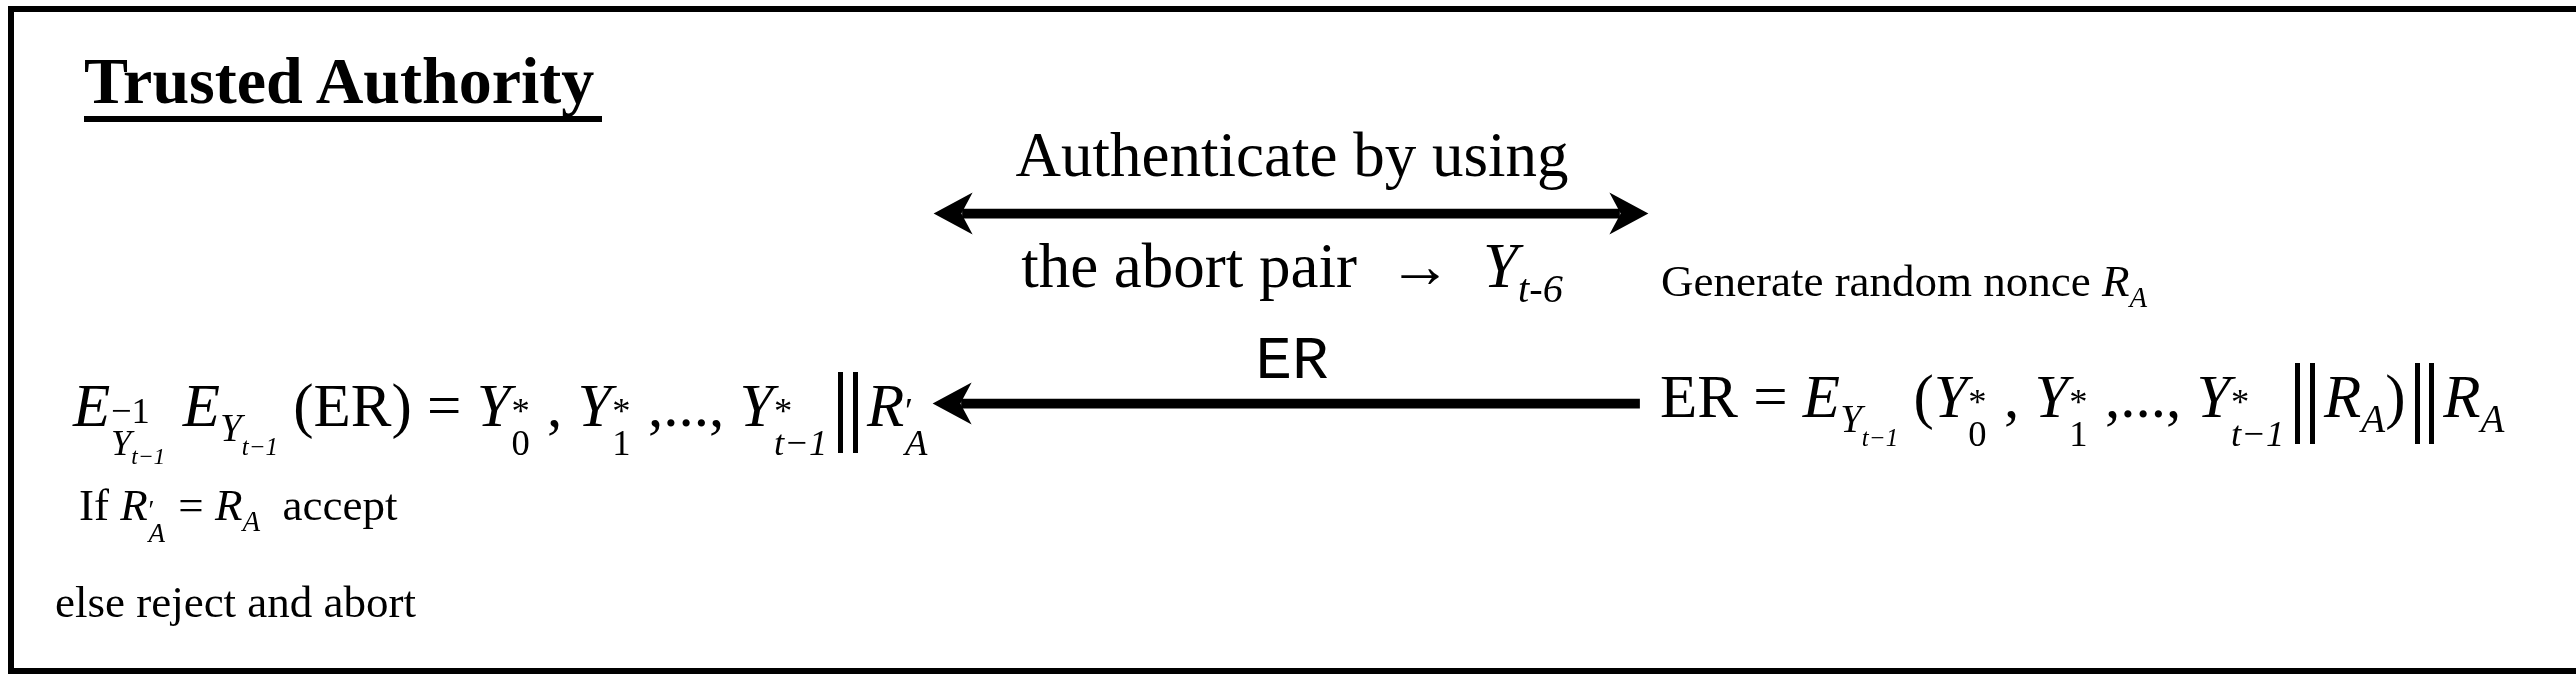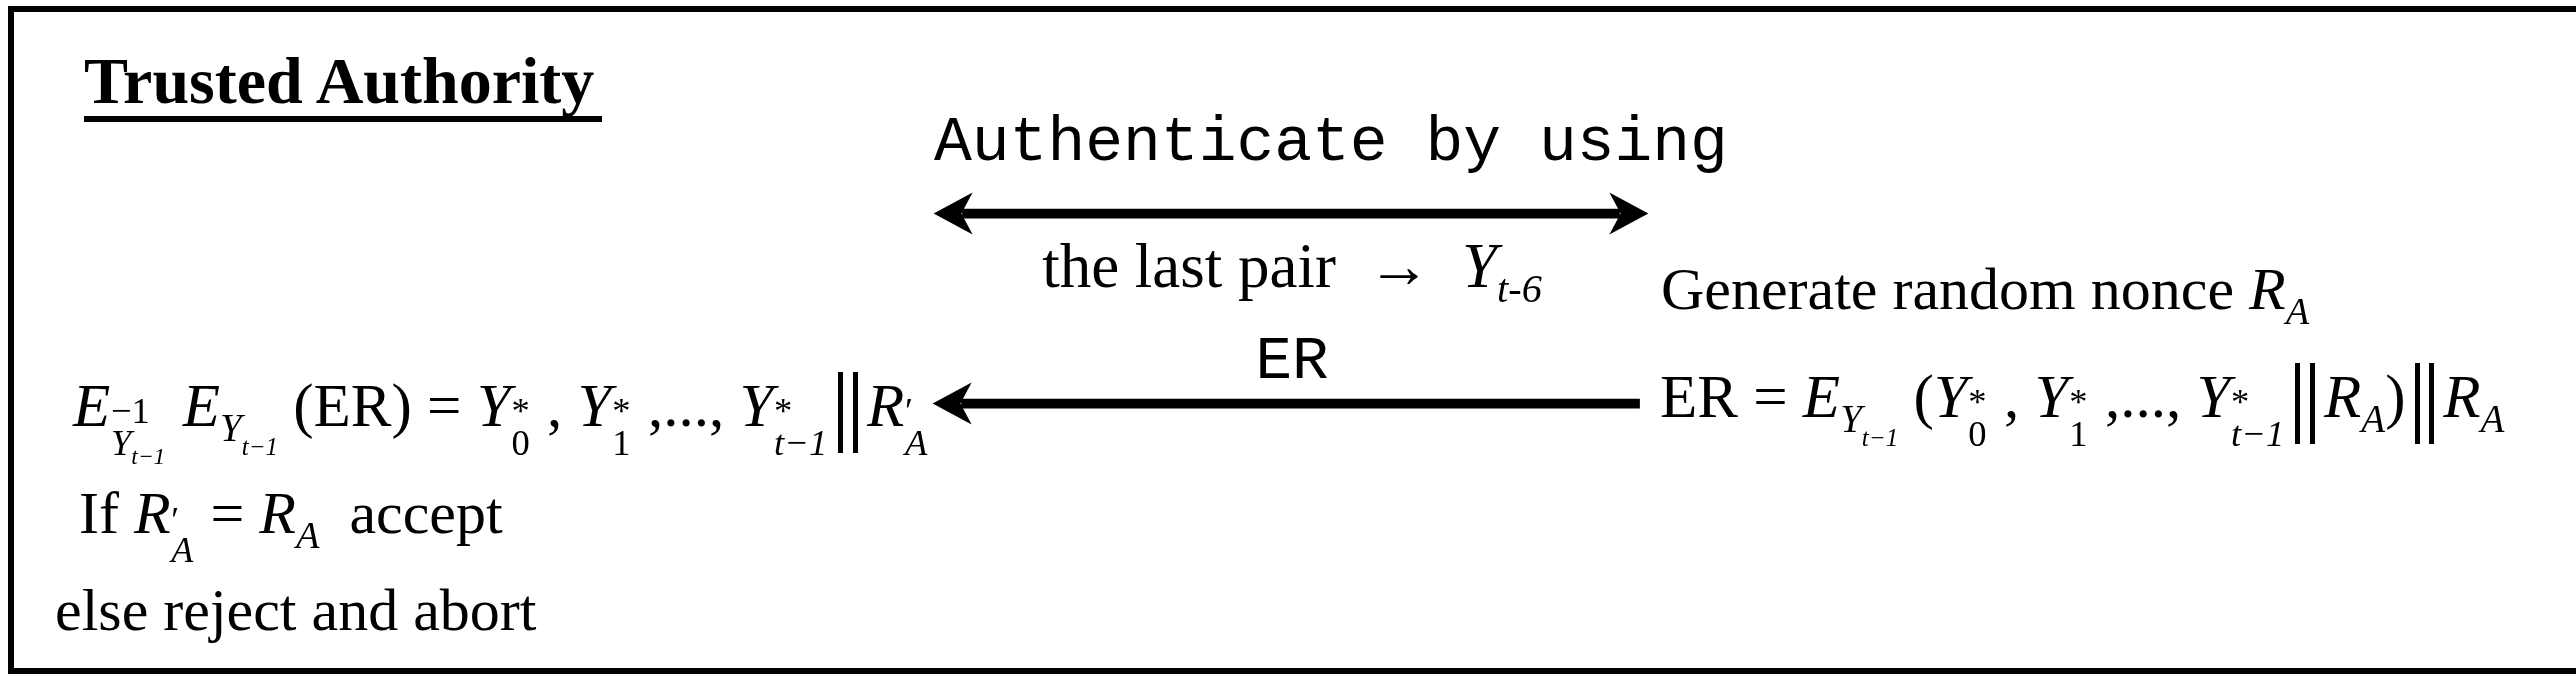--- a/index.html
+++ b/index.html
@@ -28,21 +28,21 @@
     font-size: 66px;
     font-weight: bold;
     line-height: 1;
     border-bottom: 6.7px solid #000000;
     padding: 0 7.5px 1.5px 0;
     display: inline-block;
   }
 
   .cap  { font-size: 63px; line-height: 1; }
   .eq   { font-size: 61px; line-height: 1; }
-  .txtline { font-size: 60px; line-height: 1; }
+  .txtline { font-size: 45px; line-height: 1; }
 
   .center-col {
     left: 934px;
     width: 716px;
     text-align: center;
   }
 
   
   .it  { font-style: italic; }
   .rm  { font-style: normal; }
@@ -71,29 +71,29 @@
 
 <div class="canvas">
 
   <div class="frame"></div>
 
   <div class="abs" style="left:72px; top:33px;">
     <span class="heading">Trusted Authority</span>
   </div>
 
 
-  <div class="abs cap center-col" style="top:112px;font-family:Liberation Mono, monospace;">Authenticate by using</div>
+  <div class="abs cap center-col" style="top:124px;">Authenticate by using</div>
 
   <svg class="abs" style="left:932px; top:191px;" width="718" height="45" viewBox="0 0 957 60">
     <line x1="40" y1="30" x2="917" y2="30" stroke="#000000" stroke-width="13"></line>
     <path d="M2,30 L54,2 L39,30 L54,58 Z" fill="#000000"></path>
     <path d="M955,30 L903,2 L918,30 L903,58 Z" fill="#000000"></path>
   </svg>
 
-  <div class="abs cap center-col" style="top:235px;"><span class="rm">the last pair  </span><span class="rm">→  </span><span class="it">Y</span><span class="sub it">t-6</span></div>
+  <div class="abs cap center-col" style="top:235px;"><span class="rm">the abort pair  </span><span class="rm">→  </span><span class="it">Y</span><span class="sub it">t-6</span></div>
 
   <div class="abs eq center-col" style="top:331px;font-family:Liberation Mono, monospace;">ER</div>
 
   <svg class="abs" style="left:931px; top:381px;" width="709" height="45" viewBox="0 0 945 60">
     <line x1="40" y1="30" x2="945" y2="30" stroke="#000000" stroke-width="13"></line>
     <path d="M2,30 L54,2 L39,30 L54,58 Z" fill="#000000"></path>
   </svg>
 
   <div class="abs txtline" style="left:1661px; top:259px;"><span class="rm">Generate random nonce </span><span class="it">R</span><span class="sub it">A</span></div>
 

